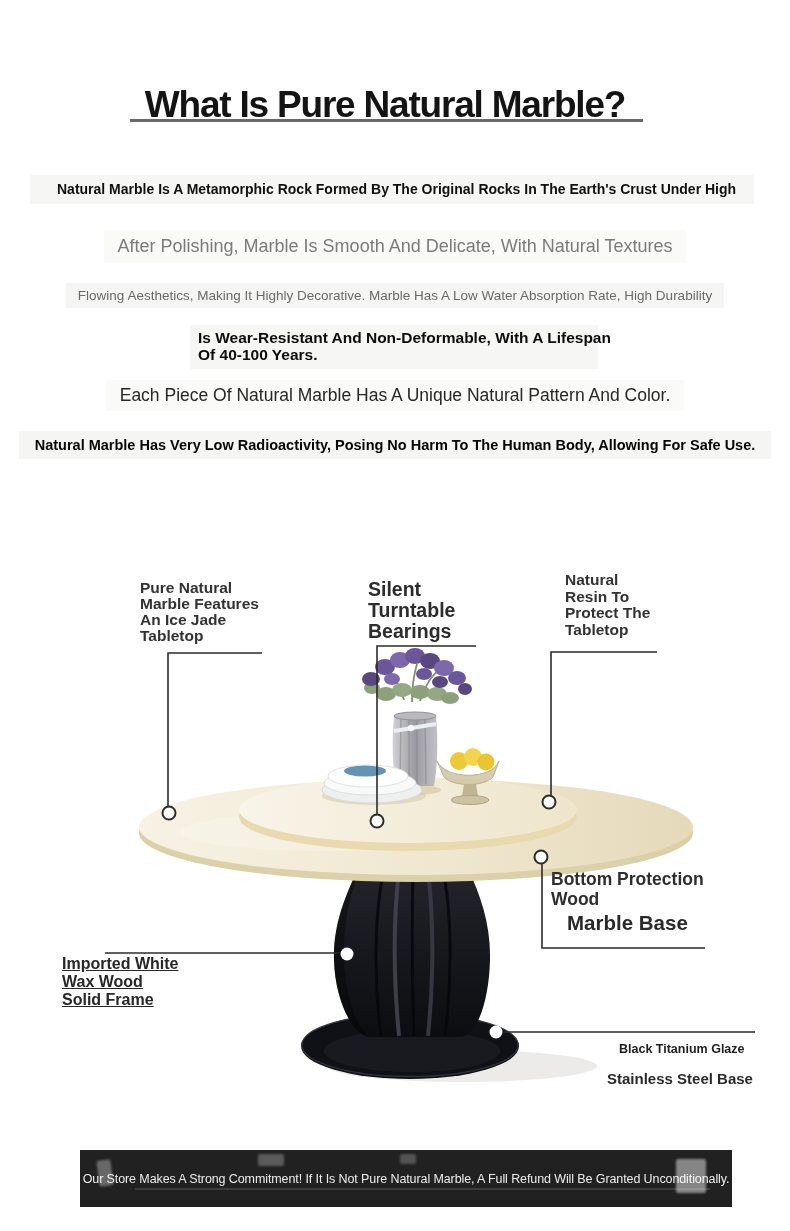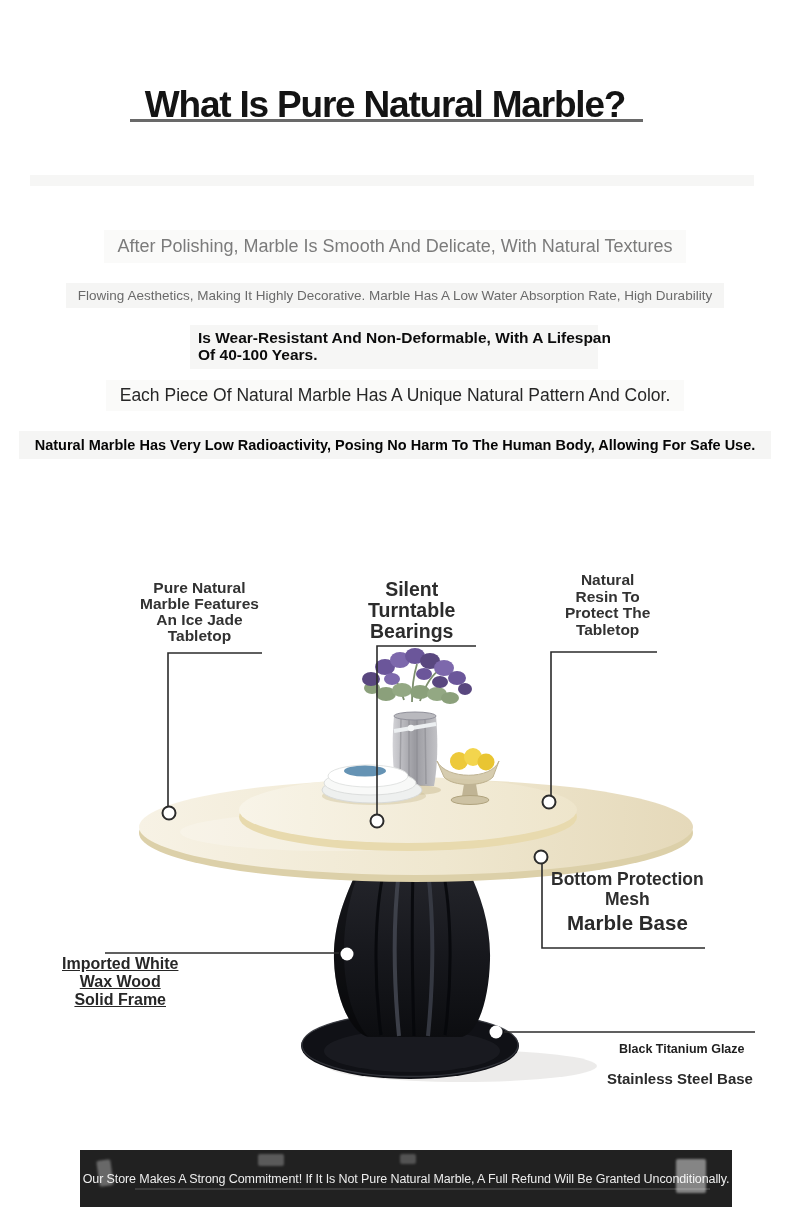--- a/index.html
+++ b/index.html
@@ -26,21 +26,21 @@
   .p3 span{background:#f5f5f4;padding:5px 12px;}
   .p4{left:190px;top:301px;width:400px;background:#f6f6f5;padding:4px 0 6px 8px;
       font-size:15.5px;font-weight:700;color:#0c0c0c;line-height:17px;}
   .p4 div{white-space:nowrap;}
   .p5{top:356px;font-size:17.5px;font-weight:500;color:#272727;}
   .p5 span{background:#fafaf9;padding:5px 14px;}
   .p6{top:407px;font-size:14.5px;font-weight:700;color:#060606;}
   .p6 span{background:#f5f5f4;padding:6px 16px;}
   
   .lbl{position:absolute;font-weight:700;color:#323232;z-index:3;}
-  .lbl div{white-space:nowrap;text-align:center;}
+  .lbl div{white-space:nowrap;}
   .lbl-tabletop{left:140px;top:556px;font-size:15.5px;line-height:16px;}
   .lbl-turntable{left:368px;top:555px;font-size:19.5px;line-height:21px;color:#2c2c2c;}
   .lbl-resin{left:565px;top:548px;font-size:15.5px;line-height:16.5px;}
   .lbl-mesh{left:551px;top:846px;font-size:17.5px;line-height:19.5px;color:#2e2e2e;}
   .lbl-marble-base{left:567px;top:887px;font-size:20.5px;color:#2a2a2a;}
   .lbl-frame{left:62px;top:931px;font-size:16px;line-height:18px;color:#272727;text-decoration:underline;}
   .lbl-glaze{left:619px;top:1018px;font-size:12.5px;color:#1f1f1f;}
   .lbl-steel{left:607px;top:1046px;font-size:15px;color:#2a2a2a;}
   
   .figure-svg{position:absolute;left:0;top:540px;width:790px;height:560px;z-index:1;}
@@ -61,20 +61,21 @@
 </style>
 </head>
 <body>
 
 <div class="page">
 
   <h1 class="title">What Is Pure Natural Marble?</h1>
   <div class="title-rule"></div>
 
   <div class="para p1">
+    <div>Natural Marble Is A Metamorphic Rock Formed By The Original Rocks In The Earth's Crust Under High</div>
   </div>
   <div class="para pc p2">
     <span>After Polishing, Marble Is Smooth And Delicate, With Natural Textures</span>
   </div>
   <div class="para pc p3">
     <span>Flowing Aesthetics, Making It Highly Decorative. Marble Has A Low Water Absorption Rate, High Durability</span>
   </div>
   <div class="para p4">
     <div>Is Wear-Resistant And Non-Deformable, With A Lifespan</div>
     <div>Of 40-100 Years.</div>
@@ -98,21 +99,21 @@
     <div>Bearings</div>
   </div>
   <div class="lbl lbl-resin">
     <div>Natural</div>
     <div>Resin To</div>
     <div>Protect The</div>
     <div>Tabletop</div>
   </div>
   <div class="lbl lbl-mesh">
     <div>Bottom Protection</div>
-    <div>Mesh</div>
+    <div>Wood</div>
   </div>
   <div class="lbl lbl-marble-base">
     <div>Marble Base</div>
   </div>
   <div class="lbl lbl-frame">
     <div>Imported White</div>
     <div>Wax Wood</div>
     <div>Solid Frame</div>
   </div>
   <div class="lbl lbl-glaze">

